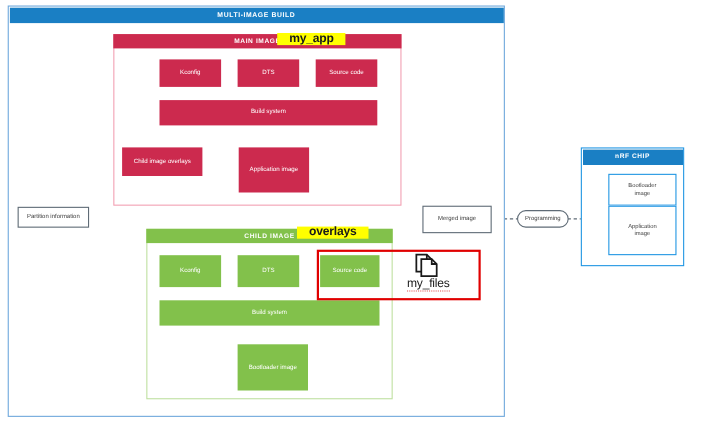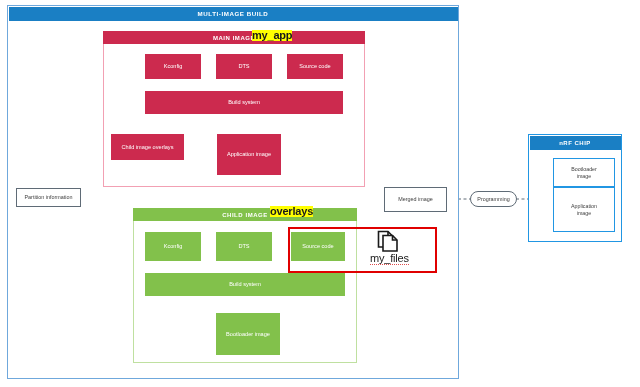--- a/index.html
+++ b/index.html
@@ -142,21 +142,21 @@
 
   
   .highlight {
     background: #ffff00;
     color: #1a1a1a;
     font-size: 11px;
     font-weight: bold;
     font-family: "Liberation Sans", sans-serif;
     letter-spacing: -.2px;
     line-height: 1;
-    padding: 0 0;
+    padding: 0 11px;
     white-space: nowrap;
   }
   .red-annot-rect {
     border: 2px solid #e00000;
     background: transparent;
   }
   .annot-label {
     font-size: 11px;
     color: #1a1a1a;
     white-space: nowrap;

